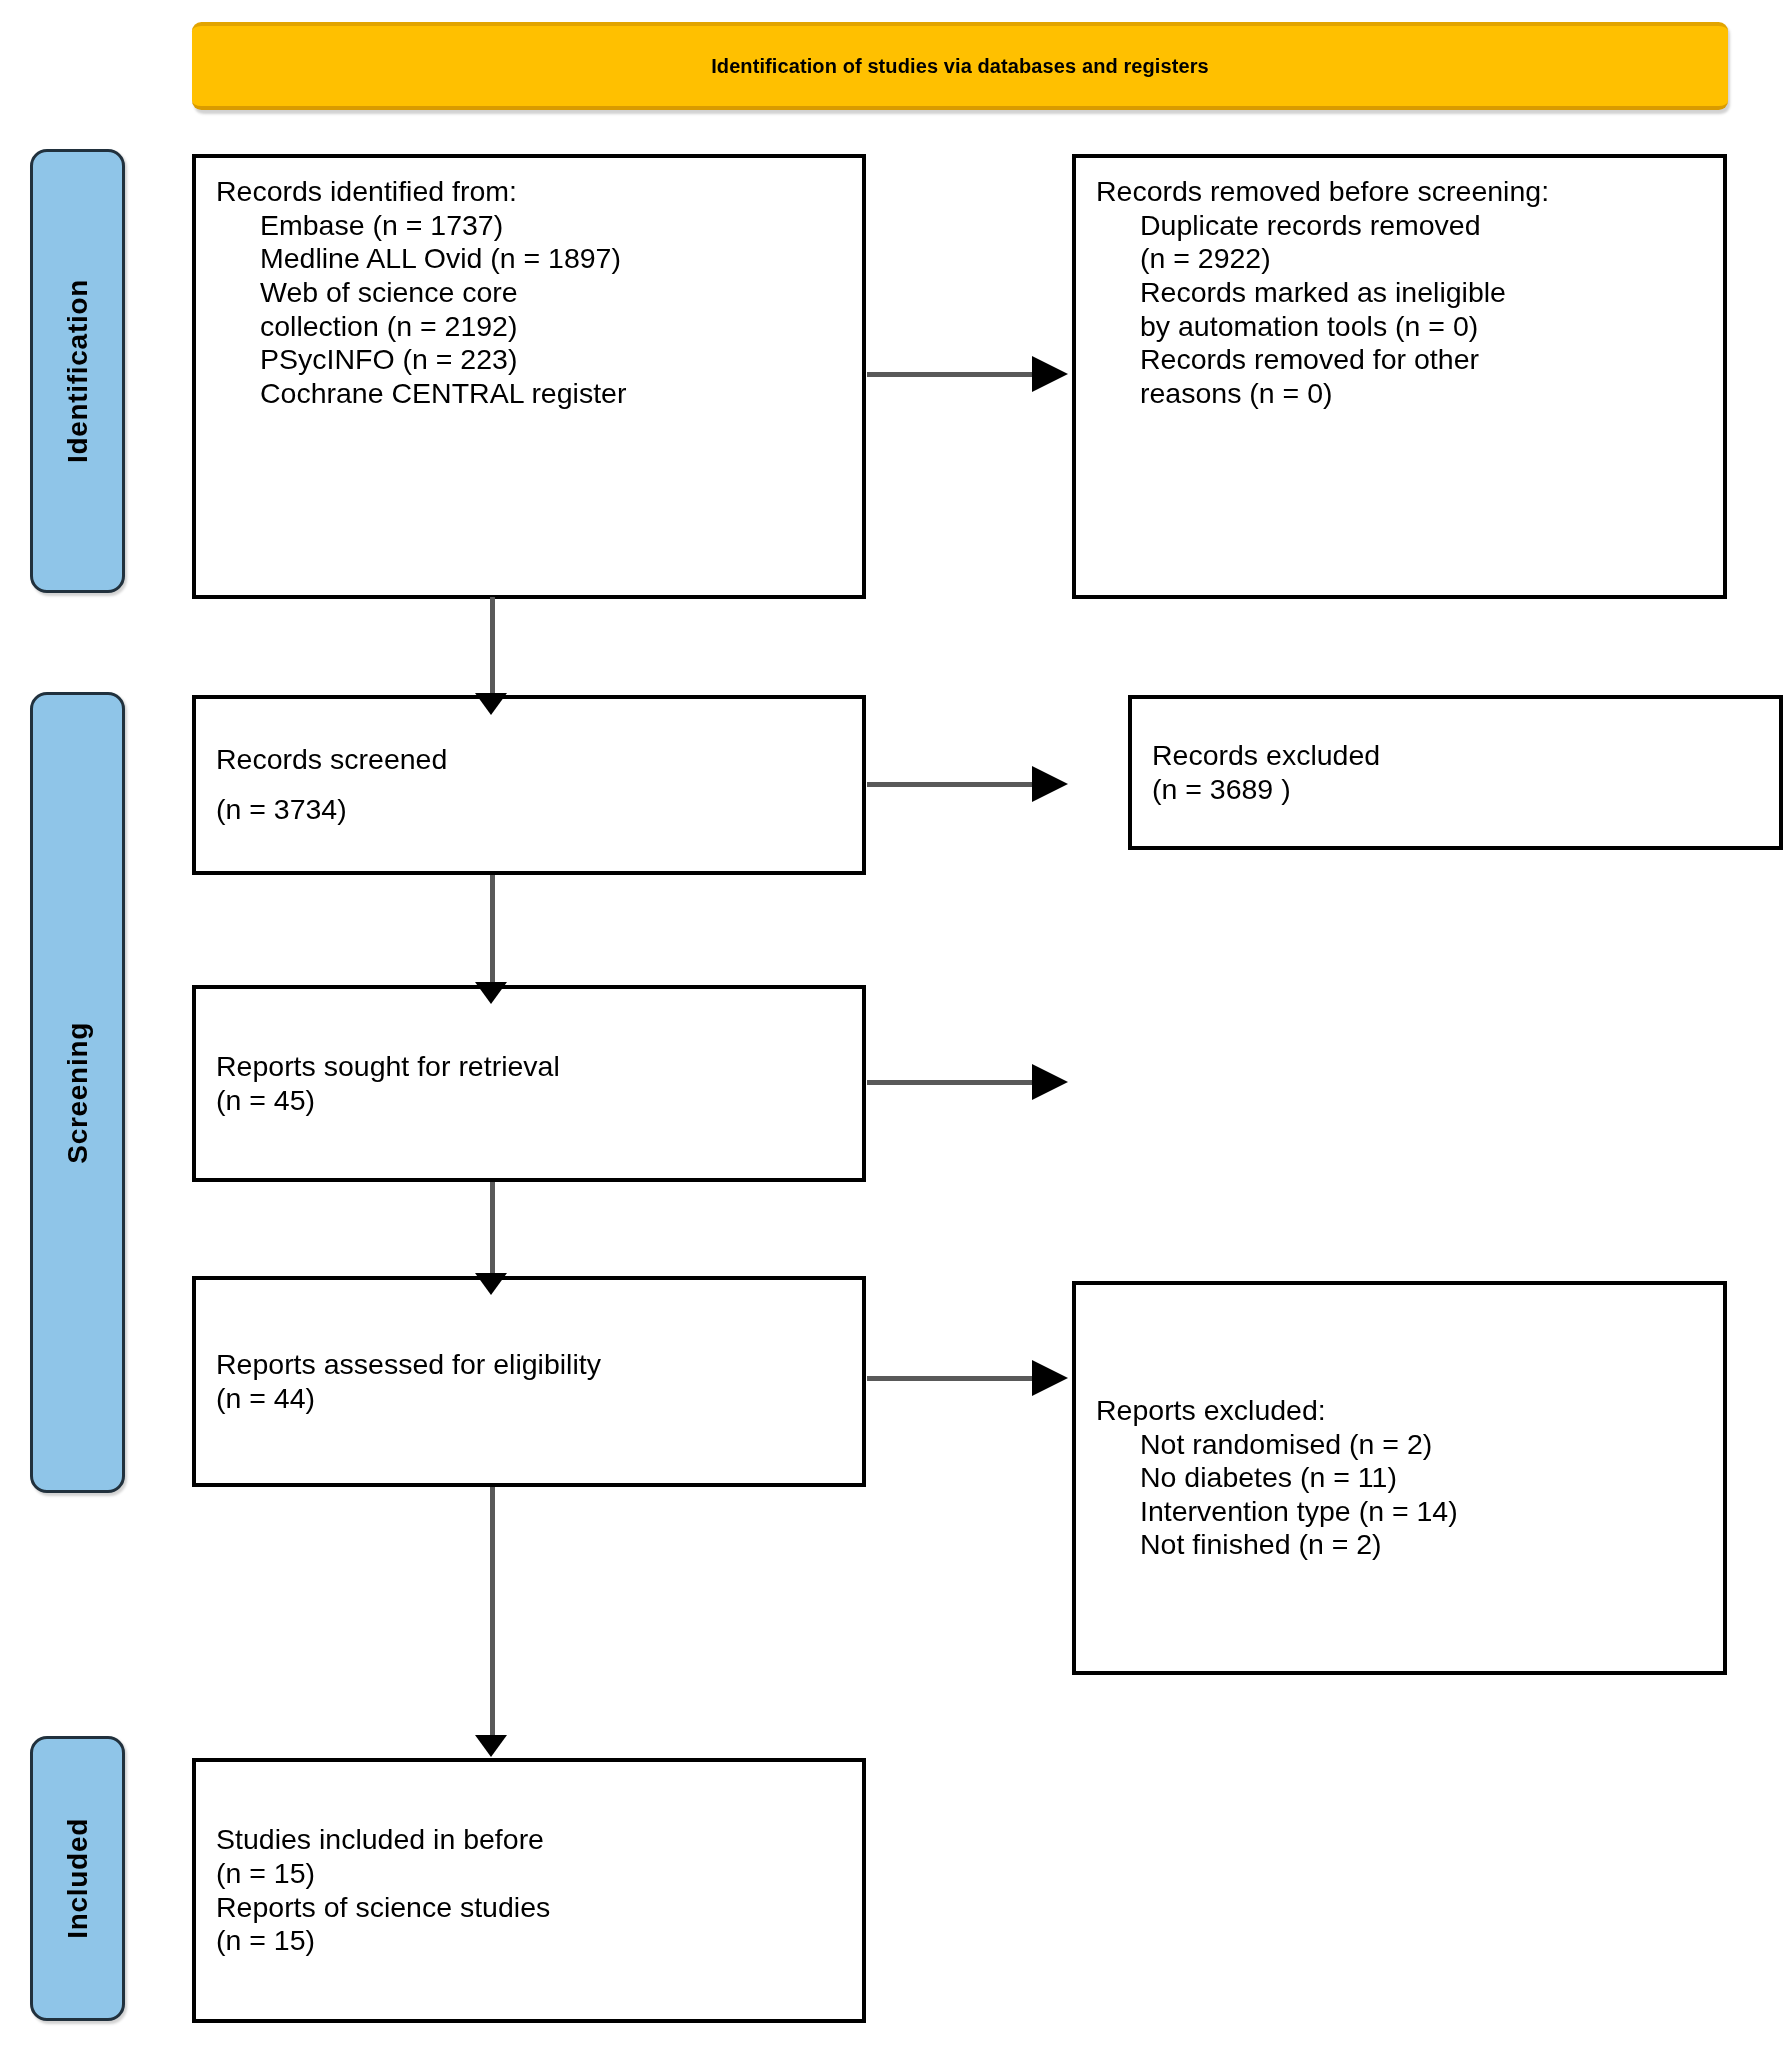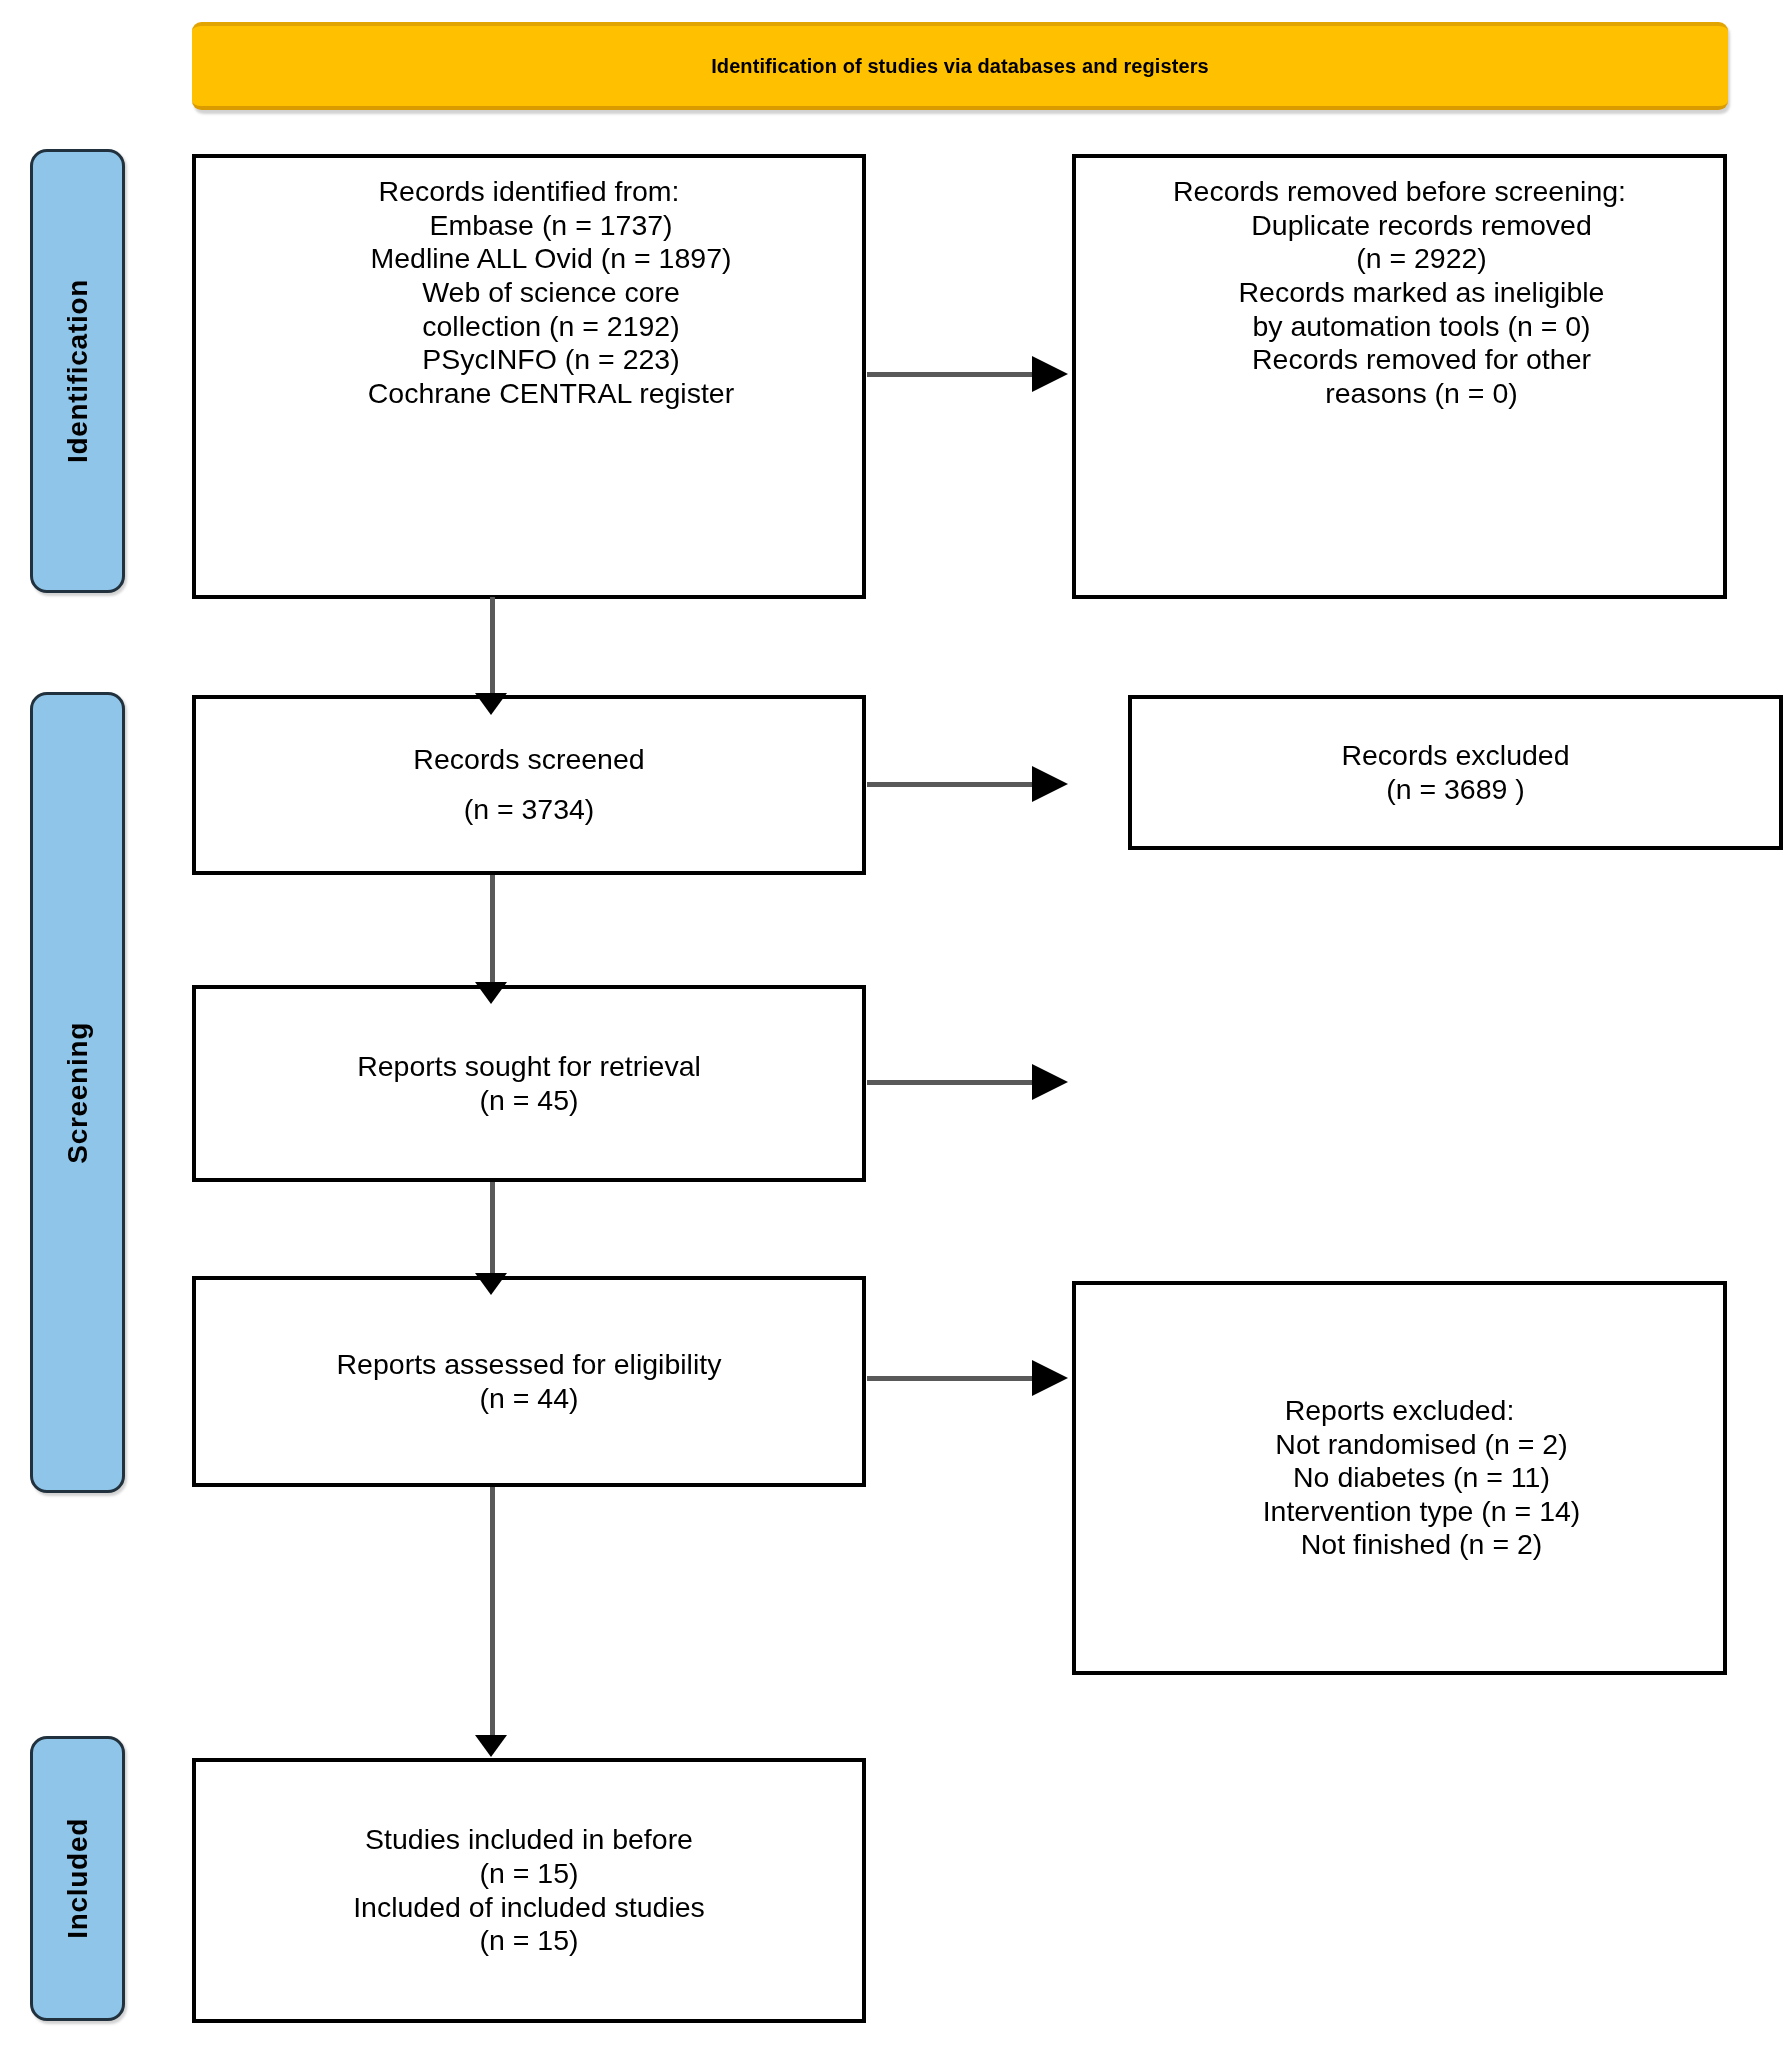--- a/index.html
+++ b/index.html
@@ -70,21 +70,20 @@
   #stage-screening      { top: 692px; height: 801px; }
   #stage-included       { top: 1736px; height: 285px; }
 
   
   .box {
     position: absolute;
     background: #ffffff;
     border: 4px solid #000000;
     box-sizing: border-box;
     padding: 17px 20px;
-    text-align: center;
   }
   .box p {
     margin: 0;
     font-size: 28.5px;
     line-height: 1.18;
     color: #000000;
     white-space: pre-wrap;
   }
   .box p.indent { padding-left: 44px; }
 
@@ -212,21 +211,21 @@
     <p>Reports excluded:</p>
     <p class="indent">Not randomised (n = 2)</p>
     <p class="indent">No diabetes (n = 11)</p>
     <p class="indent">Intervention type (n = 14)</p>
     <p class="indent">Not finished (n = 2)</p>
   </div>
 
   <div class="box vcenter" id="box-included">
     <p>Studies included in before</p>
     <p>(n = 15)</p>
-    <p>Included of included studies</p>
+    <p>Reports of science studies</p>
     <p>(n = 15)</p>
   </div>
 
   <div class="arrow-v" id="arrow-v1"></div>
   <div class="arrow-v" id="arrow-v2"></div>
   <div class="arrow-v" id="arrow-v3"></div>
   <div class="arrow-v" id="arrow-v4"></div>
 
   <div class="arrow-h" id="arrow-h1"></div>
   <div class="arrow-h" id="arrow-h2"></div>

